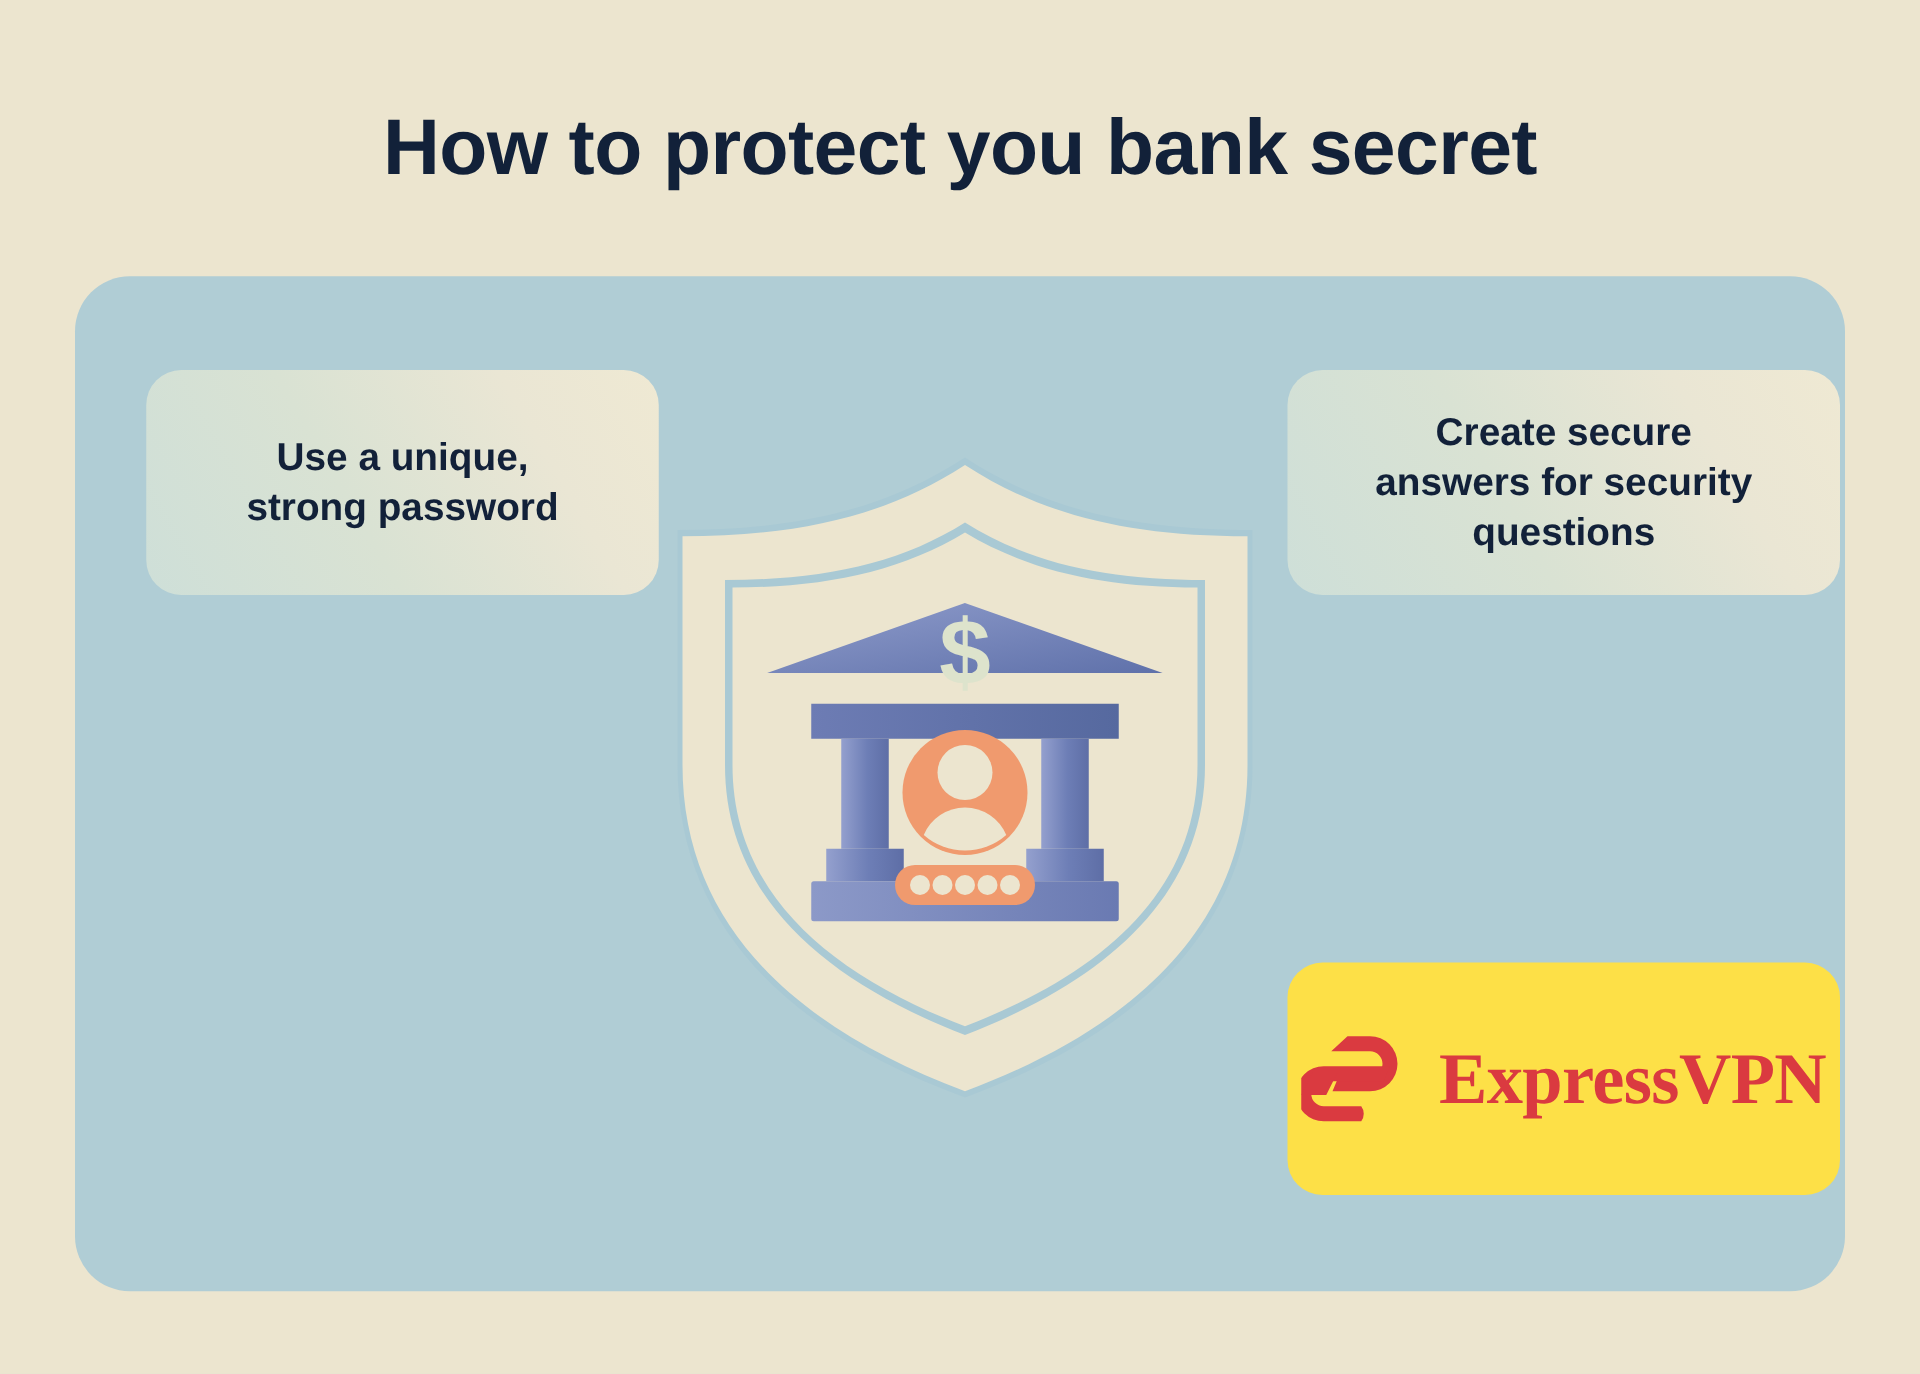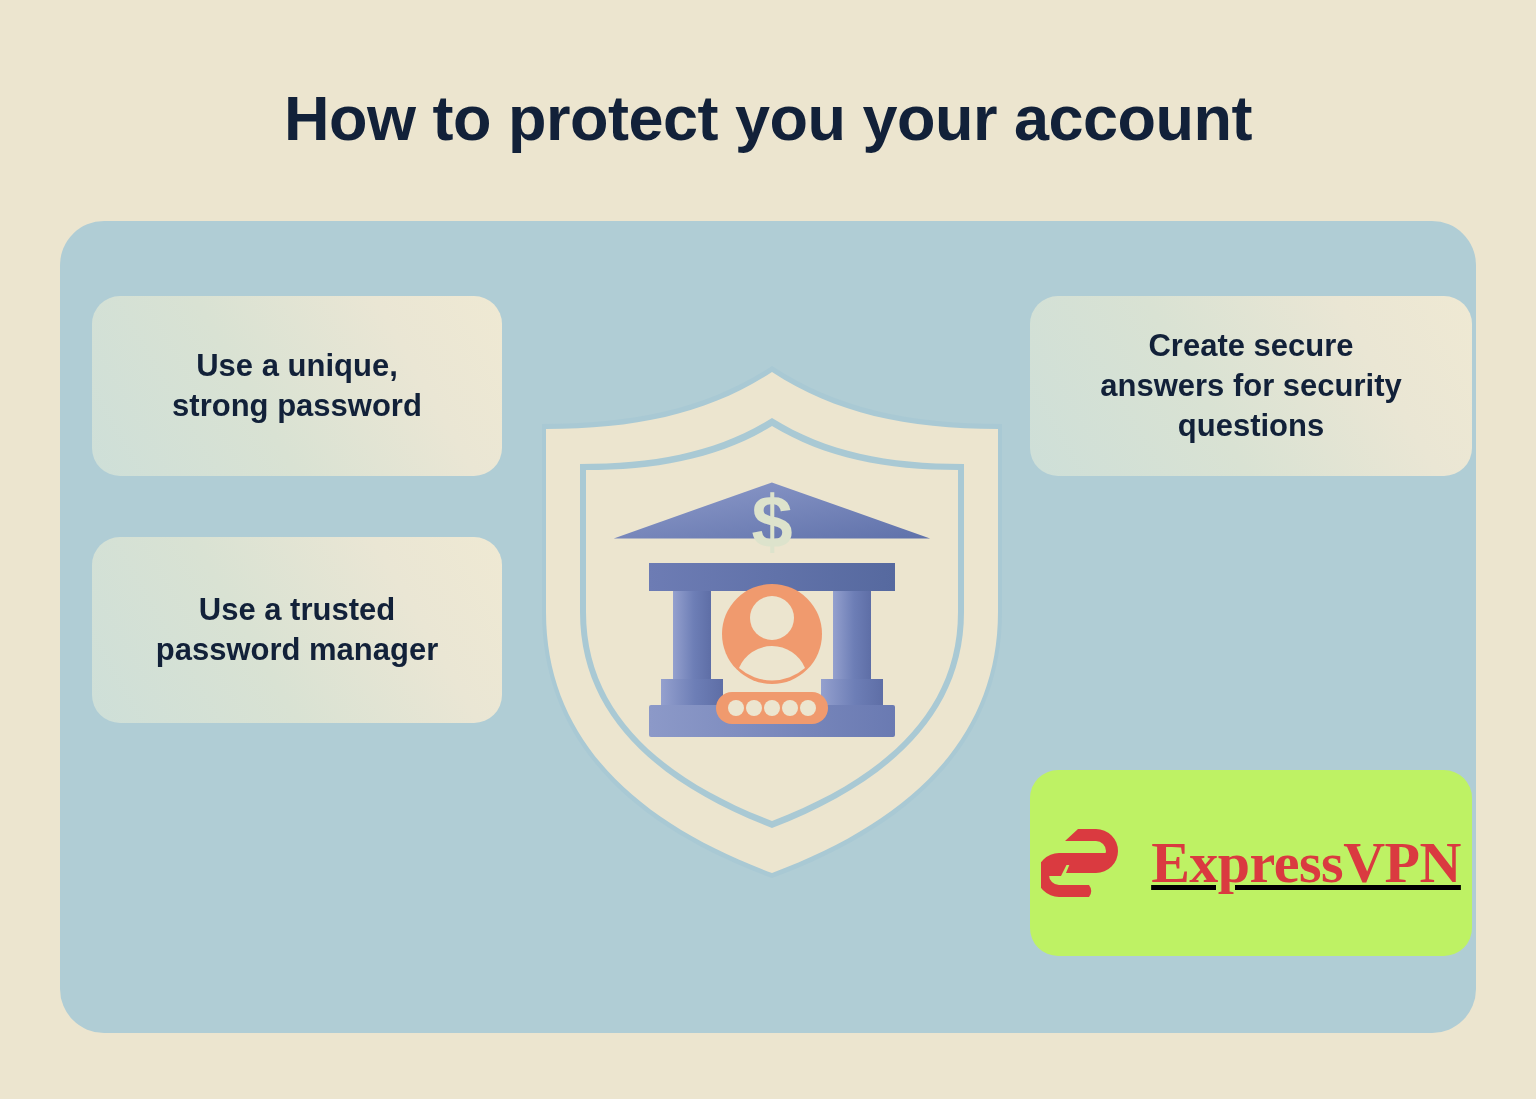--- a/index.html
+++ b/index.html
@@ -61,31 +61,30 @@
   }
   .card-text {
     text-align: center;
     font-size: 31px;
     font-weight: bold;
     line-height: 1.28;
     color: #122139;
     white-space: pre-line;
   }
 
-  .card.left  { left: 92px;  width: 410px; }
+  .card.left  { left: 117px;  width: 410px; }
   .card.right { left: 1030px; width: 442px; }
 
   .row1 { top: 296px; height: 180px; }
   .row2 { top: 537px; height: 186px; }
   .row3 { top: 770px; height: 186px; }
 
   .card.logo-card {
-    background: #bef264;
+    background: #fde047;
     gap: 22px;
-    text-decoration: underline;
   }
 
   
   .evpn {
     display: flex;
     align-items: center;
     gap: 26px;
   }
   .evpn-mark { width: 84px; height: 74px; display: block; }
   .evpn-word {
@@ -105,31 +104,27 @@
     width: 472px;
     height: 520px;
   }
   .shield-art svg { display: block; width: 100%; height: 100%; }
 </style>
 </head>
 <body>
 
 <div class="poster">
 
-  <div class="title">How to protect you your account</div>
+  <div class="title">How to protect you bank secret</div>
 
   <div class="panel"></div>
 
   <div class="card left row1">
     <div class="card-text">Use a unique,
 strong password</div>
-  </div>
-  <div class="card left row2">
-    <div class="card-text">Use a trusted
-password manager</div>
   </div>
 
   <div class="card right row1">
     <div class="card-text">Create secure
 answers for security
 questions</div>
   </div>
 
   <div class="card right row3 logo-card">
     <div class="evpn">

